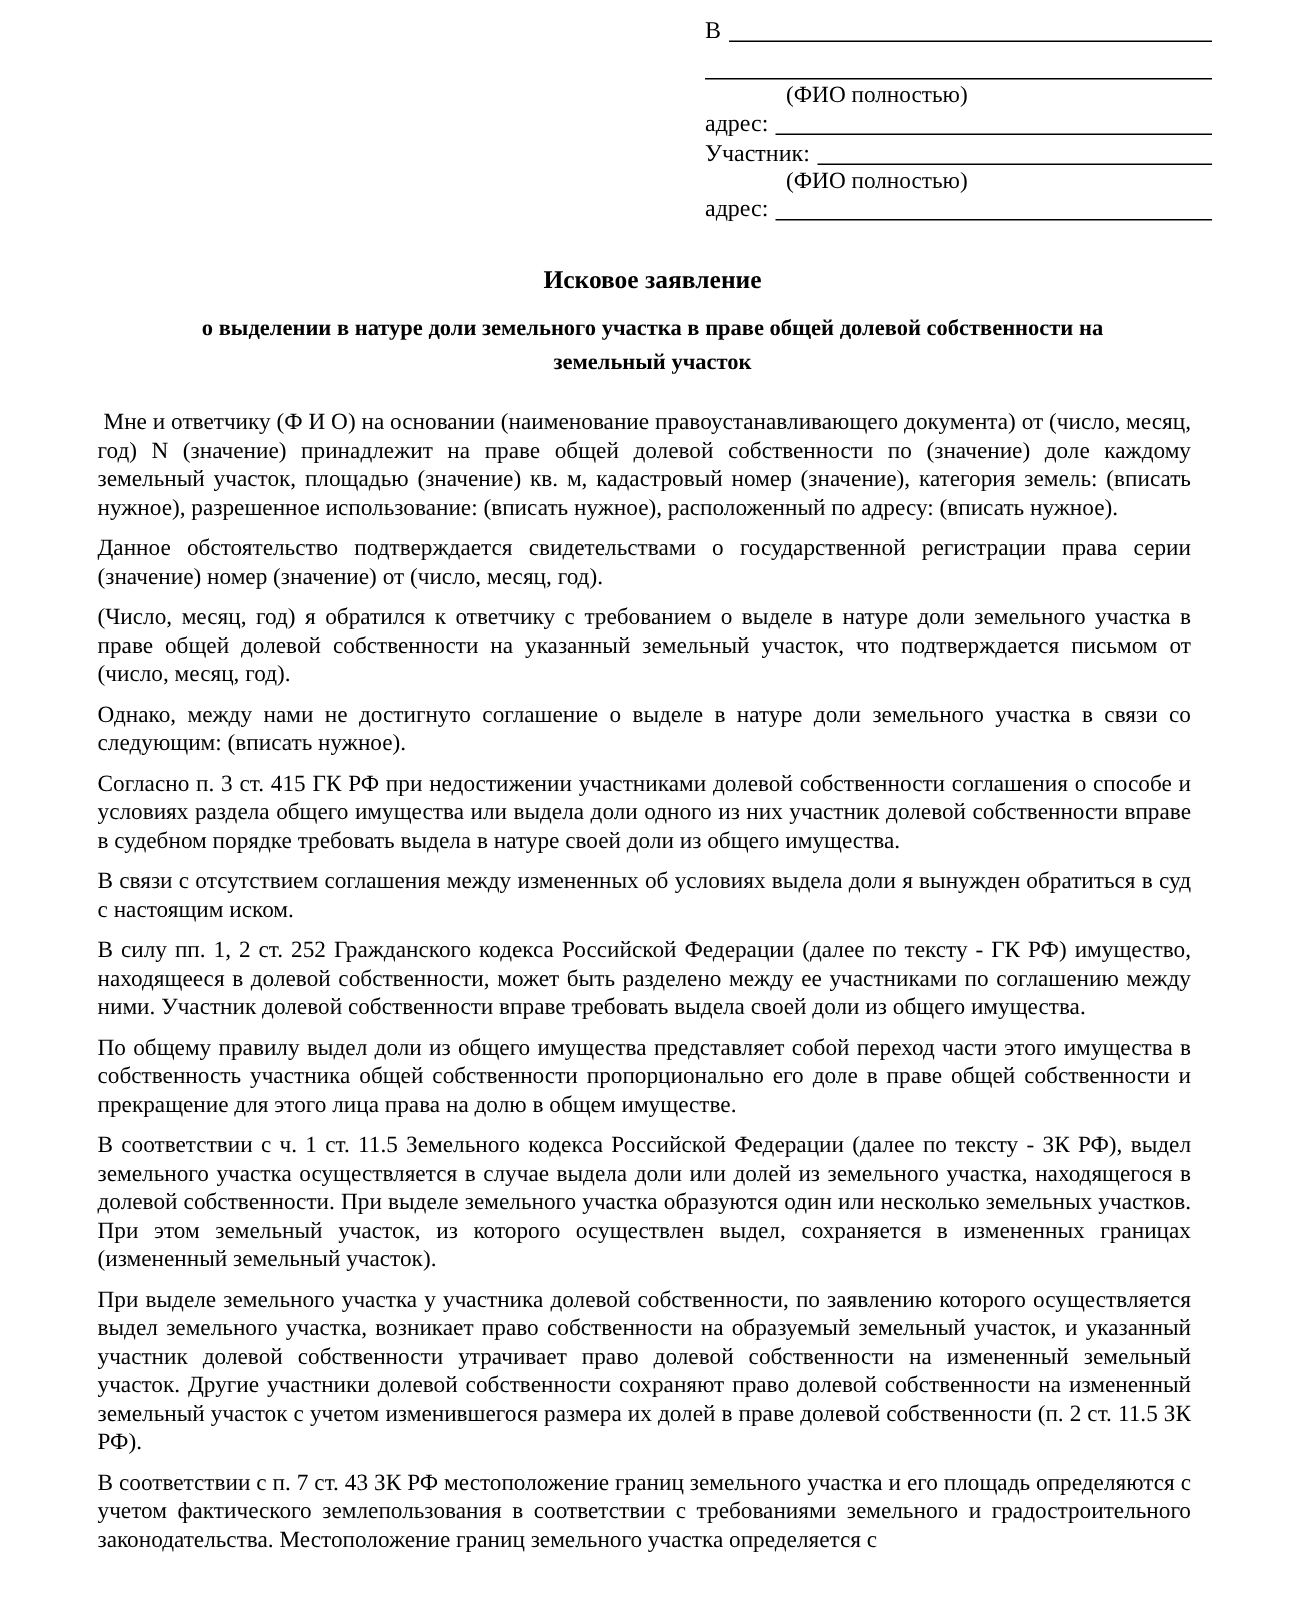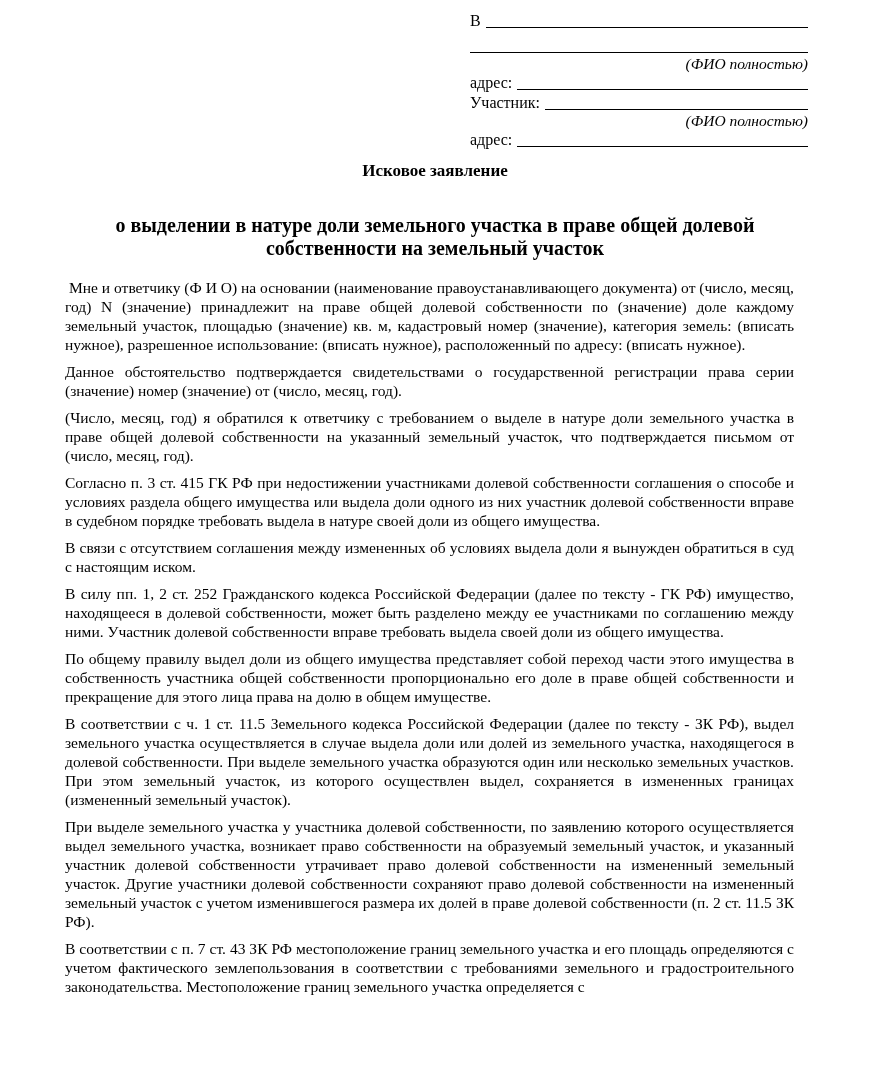--- a/index.html
+++ b/index.html
@@ -35,37 +35,36 @@
   }
   .uline {
     flex: 1;
     border-bottom: 1px solid #000;
     margin-bottom: 2px;
     min-width: 20px;
   }
   .hrow.hint {
     display: block;
     height: 17px;
-    text-align: right;
+    text-align: left;
     padding-left: 54px;
     font-size: 15.5px;
-    font-style: italic;
   }
   
   .doc-title {
-    margin: 12px 0 0 0;
+    margin: 28px 0 0 0;
     text-align: center;
     font-size: 17px;
     font-weight: bold;
   }
   .doc-subtitle {
-    margin: 33px auto 0 auto;
+    margin: 11px auto 0 auto;
     max-width: 650px;
     text-align: center;
-    font-size: 20px;
+    font-size: 15px;
     font-weight: bold;
     line-height: 23px;
   }
   
   .doc-body {
     margin: 18px 60px 0 65px;
     font-size: 15.5px;
     line-height: 19px;
     text-align: justify;
   }
@@ -104,20 +103,21 @@
   </div>
 
   <div class="doc-title">Исковое заявление</div>
 
   <div class="doc-subtitle">о выделении в натуре доли земельного участка в праве общей долевой собственности на земельный участок</div>
 
   <div class="doc-body">
     <p class="first">Мне и ответчику (Ф И О) на основании (наименование правоустанавливающего документа) от (число, месяц, год) N (значение) принадлежит на праве общей долевой собственности по (значение) доле каждому земельный участок, площадью (значение) кв. м, кадастровый номер (значение), категория земель: (вписать нужное), разрешенное использование: (вписать нужное), расположенный по адресу: (вписать нужное).</p>
     <p>Данное обстоятельство подтверждается свидетельствами о государственной регистрации права серии (значение) номер (значение) от (число, месяц, год).</p>
     <p>(Число, месяц, год) я обратился к ответчику с требованием о выделе в натуре доли земельного участка в праве общей долевой собственности на указанный земельный участок, что подтверждается письмом от (число, месяц, год).</p>
+    <p>Однако, между нами не достигнуто соглашение о выделе в натуре доли земельного участка в связи со следующим: (вписать нужное).</p>
     <p>Согласно п. 3 ст. 415 ГК РФ при недостижении участниками долевой собственности соглашения о способе и условиях раздела общего имущества или выдела доли одного из них участник долевой собственности вправе в судебном порядке требовать выдела в натуре своей доли из общего имущества.</p>
     <p>В связи с отсутствием соглашения между измененных об условиях выдела доли я вынужден обратиться в суд с настоящим иском.</p>
     <p>В силу пп. 1, 2 ст. 252 Гражданского кодекса Российской Федерации (далее по тексту - ГК РФ) имущество, находящееся в долевой собственности, может быть разделено между ее участниками по соглашению между ними. Участник долевой собственности вправе требовать выдела своей доли из общего имущества.</p>
     <p>По общему правилу выдел доли из общего имущества представляет собой переход части этого имущества в собственность участника общей собственности пропорционально его доле в праве общей собственности и прекращение для этого лица права на долю в общем имуществе.</p>
     <p>В соответствии с ч. 1 ст. 11.5 Земельного кодекса Российской Федерации (далее по тексту - ЗК РФ), выдел земельного участка осуществляется в случае выдела доли или долей из земельного участка, находящегося в долевой собственности. При выделе земельного участка образуются один или несколько земельных участков. При этом земельный участок, из которого осуществлен выдел, сохраняется в измененных границах (измененный земельный участок).</p>
     <p>При выделе земельного участка у участника долевой собственности, по заявлению которого осуществляется выдел земельного участка, возникает право собственности на образуемый земельный участок, и указанный участник долевой собственности утрачивает право долевой собственности на измененный земельный участок. Другие участники долевой собственности сохраняют право долевой собственности на измененный земельный участок с учетом изменившегося размера их долей в праве долевой собственности (п. 2 ст. 11.5 ЗК РФ).</p>
     <p>В соответствии с п. 7 ст. 43 ЗК РФ местоположение границ земельного участка и его площадь определяются с учетом фактического землепользования в соответствии с требованиями земельного и градостроительного законодательства. Местоположение границ земельного участка определяется с</p>
   </div>
 
 </div>

